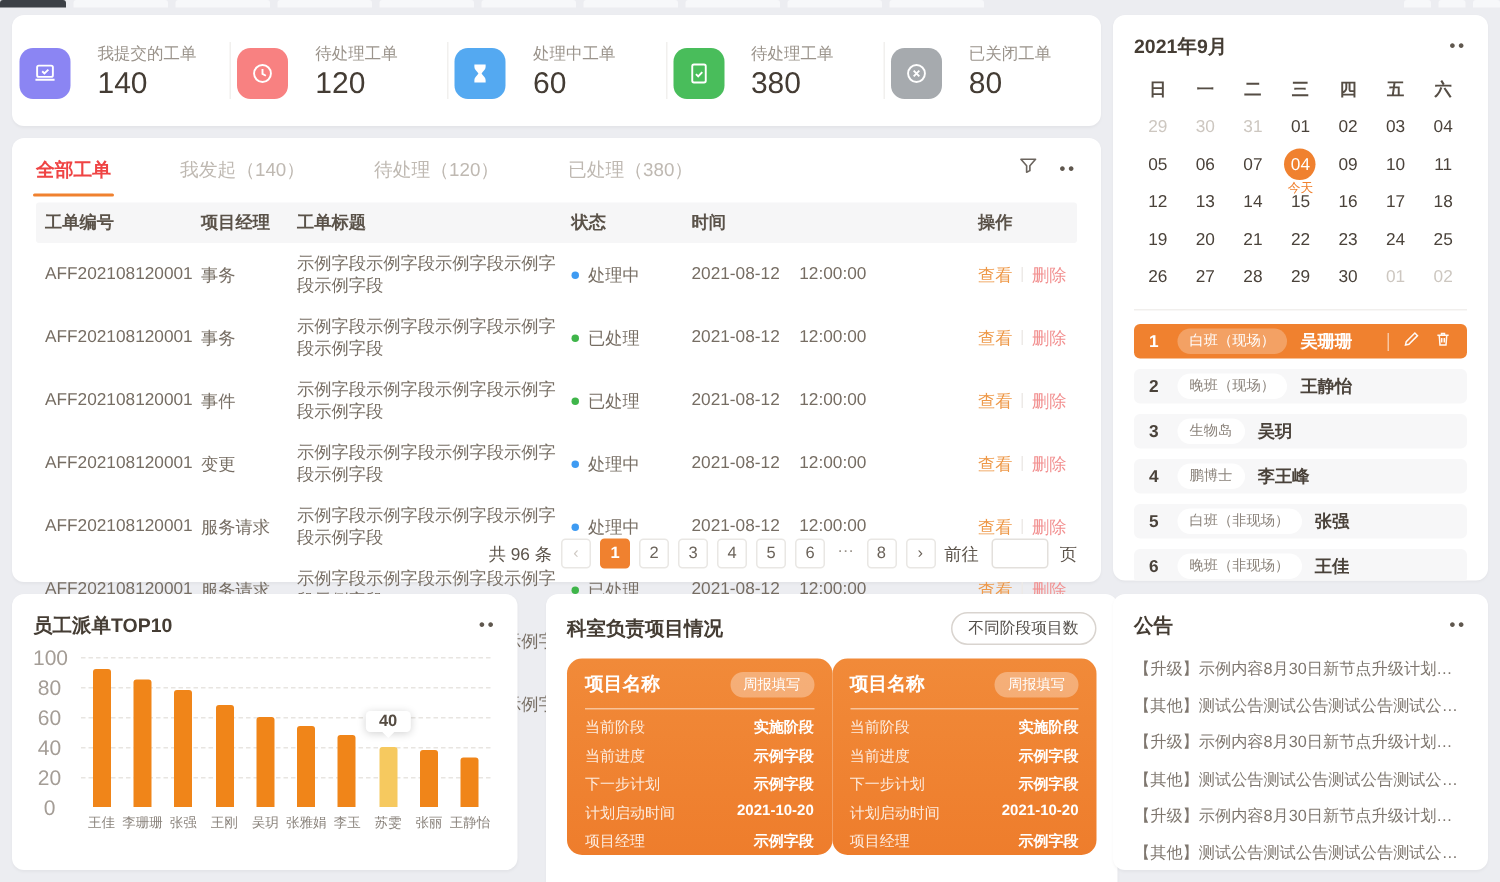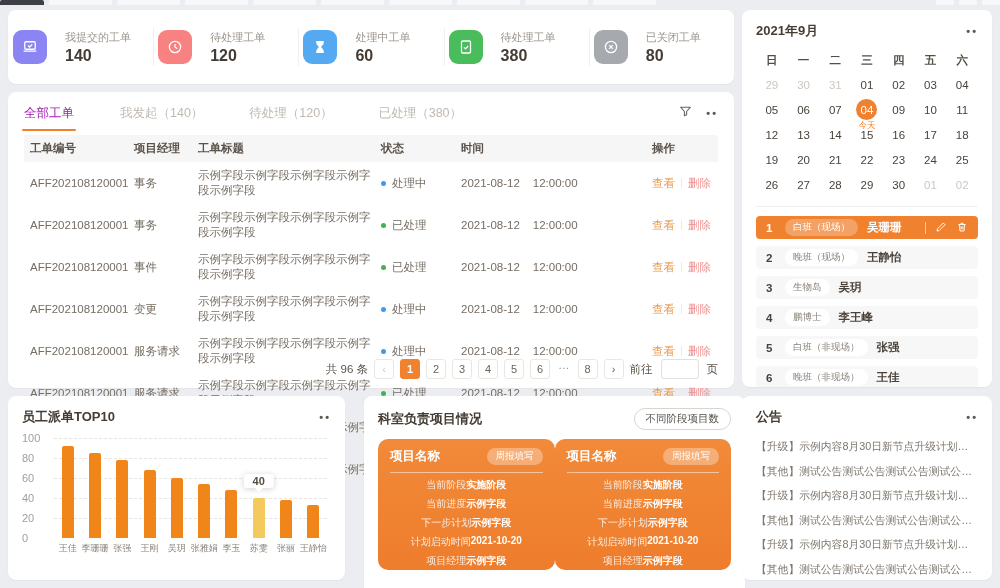--- a/index.html
+++ b/index.html
@@ -12,27 +12,27 @@
   #topstrip .tt.dark{background:#3C4046;width:44px}
   #topstrip .spacer{flex:1}
   #topstrip .tt.small{width:18px}
 
   
   .stats-card{left:8px;top:10px;width:726px;height:74px;display:flex;align-items:center}
   .stat{flex:1;display:flex;align-items:flex-end;gap:18px;padding-left:5px;position:relative}
   .stat+.stat::before{content:"";position:absolute;left:0;top:50%;transform:translateY(-50%);width:1px;height:38px;background:#F1F0EE}
   .stat-icon{width:34px;height:34px;border-radius:9px;display:flex;align-items:center;justify-content:center;flex:none}
   .stat-label{font-size:11px;color:#9B948C;margin-bottom:3px}
-  .stat-value{font-size:16px;font-weight:bold;color:#443C34;line-height:1}
+  .stat-value{font-size:20px;font-weight:normal;color:#443C34;line-height:1}
 
   
   .worklist-card{left:8px;top:92px;width:726px;height:296px}
   .tabs-row{display:flex;align-items:flex-end;padding:12px 16px 0}
   .wl-tab{font-size:12.5px;color:#BFB9B2;margin-right:46px;cursor:pointer;position:relative;padding-bottom:9px}
-  .wl-tab.active{color:#a21caf;font-weight:normal}
+  .wl-tab.active{color:#ef4444;font-weight:bold}
   .wl-tab.active::after{content:"";position:absolute;left:-2px;right:-2px;bottom:0;height:2px;background:#F0812F;border-radius:1px}
   .tab-actions{margin-left:auto;display:flex;gap:14px;align-items:center;padding-bottom:9px}
   .more-dots{color:#5F574E;font-size:11px;letter-spacing:2px;font-weight:bold;line-height:6px}
   .thead{display:flex;background:#F6F6F7;margin:4px 16px 0;padding:6px 0;border-radius:2px;font-size:11.5px;font-weight:bold;color:#5A5249;align-items:center}
   .trow{display:flex;margin:0 16px;padding:6px 0;font-size:11.5px;color:#766D63;align-items:center}
   .c0{width:104px;padding-left:6px}.c1{width:64px}.c2{flex:1}.c3{width:80px;display:flex;align-items:center;gap:6px}
   .c4{width:191px;display:flex;gap:13px}.c5{width:66px;display:flex;align-items:center;gap:6px}
   .dot{width:5px;height:5px;border-radius:50%;display:inline-block;flex:none}
   .op-view{color:#EE9949;cursor:pointer}
   .op-del{color:#F29090;cursor:pointer}
@@ -60,40 +60,40 @@
   .roster-num{font-weight:bold;width:10px;flex:none}
   .roster-badge{background:#fff;color:#8A827A;font-size:9.5px;padding:2px 8px;border-radius:9px;white-space:nowrap}
   .roster-row.active .roster-badge{background:#F3A164;color:#fff}
   .roster-name{font-weight:bold;white-space:nowrap}
   .roster-actions{margin-left:auto;display:flex;align-items:center;gap:9px}
   .roster-sep{width:1px;height:12px;background:rgba(255,255,255,.55)}
 
   
   .chart-card{left:8px;top:396px;width:337px;height:184px;padding:12px 14px}
   .plot-wrap{position:relative;margin-top:12px;height:122px}
-  .ytick{position:absolute;left:0;width:22px;text-align:left;font-size:11px;color:#A49D96;transform:translateY(-50%)}
+  .ytick{position:absolute;left:0;width:22px;text-align:center;font-size:14px;color:#A49D96;transform:translateY(-50%)}
   .plot{position:absolute;left:32px;right:4px;top:0;height:100px}
   .gridline{position:absolute;left:0;right:0;border-top:1px dashed #E8E5E1}
   .bars{position:absolute;inset:0;display:flex}
   .slot{flex:1;position:relative;height:100%}
   .bar{position:absolute;bottom:0;left:50%;transform:translateX(-50%);width:12px;border-radius:2px 2px 0 0}
   .xlabels{position:absolute;left:32px;right:4px;top:104px;display:flex}
   .xlabel{flex:1;text-align:center;font-size:9px;color:#8A837C;white-space:nowrap}
   .tooltip{position:absolute;left:50%;transform:translateX(-50%);background:#fff;border-radius:3px;box-shadow:0 1px 6px rgba(0,0,0,.18);padding:1px 9px;font-size:11px;font-weight:bold;color:#554C42;z-index:2}
   .tooltip::after{content:"";position:absolute;top:100%;left:50%;transform:translateX(-50%);border:4px solid transparent;border-top-color:#fff}
 
   
   .projects-card{left:364px;top:396px;width:381px;height:232px;padding:12px 14px 8px}
   .proj-btn{border:1px solid #D9D4CF;border-radius:12px;font-size:10.5px;color:#55504B;padding:3px 11px;background:#fff;cursor:pointer}
   .proj-row{display:flex;gap:0;margin-top:9px}
   .proj-card{flex:1;background:linear-gradient(180deg,#F18A39,#EE7D2C);border-radius:10px;padding:9px 12px 8px;color:#fff;height:131px;box-sizing:border-box}
   .pc-head{display:flex;justify-content:space-between;align-items:center;border-bottom:1px solid rgba(255,255,255,.5);padding-bottom:7px}
   .pc-title{font-size:12.5px;font-weight:bold}
   .pc-badge{background:rgba(255,255,255,.32);border-radius:9px;padding:2px 9px;font-size:9.5px;cursor:pointer}
-  .pc-row{display:flex;justify-content:center;margin-top:5px;font-size:10px}
+  .pc-row{display:flex;justify-content:space-between;margin-top:5px;font-size:10px}
   .pc-label{color:rgba(255,255,255,.85)}
   .pc-value{font-weight:bold}
 
   
   .notice-card{left:742px;top:396px;width:250px;height:184px;padding:12px 14px}
   .notice-item{font-size:10.8px;color:#7E766E;line-height:24.5px;white-space:nowrap;overflow:hidden;text-overflow:ellipsis;cursor:pointer}
 </style>
 </head>
 <body>
 

